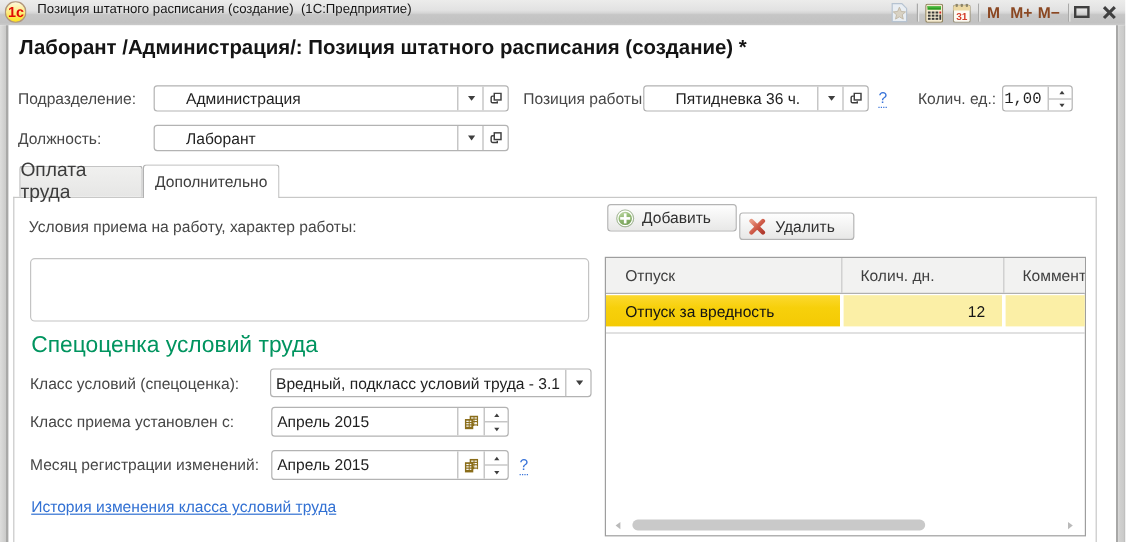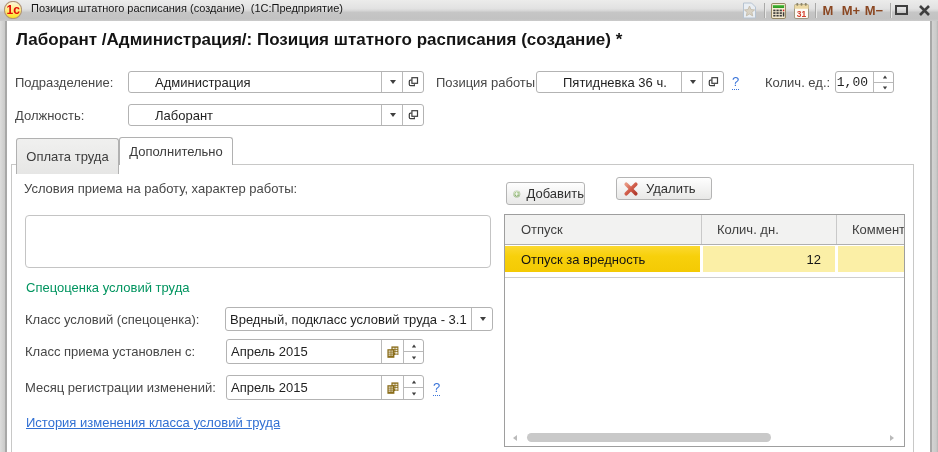--- a/index.html
+++ b/index.html
@@ -139,26 +139,26 @@
     <div class="ddsec" style="left:37px;width:21px;"></div>
     <div class="abs" style="left:38px;top:0;width:21px;height:10px;display:flex;align-items:center;justify-content:center;border-bottom:1px solid #b9b9b9;">
         <div class="tri-up" style="transform:scale(0.72);"></div>
       </div>
     <div class="abs" style="left:38px;top:11px;width:21px;height:9px;display:flex;align-items:center;justify-content:center;">
         <div class="tri-dn" style="transform:scale(0.72);"></div>
       </div>
   </div>
 
   <div class="abs" id="tabbox" style="left:11px;top:164px;width:903px;height:292px;border:1px solid #c8c8c7;border-bottom:none;box-sizing:border-box;"></div>
-  <div class="abs" style="left:16px;top:138px;width:103px;height:36px;background:linear-gradient(#f0f0ef,#e6e6e5);border:1px solid #b1b1b1;border-bottom:none;border-radius:3px 3px 0 0;box-sizing:border-box;display:flex;align-items:center;justify-content:center;font-size:13px;color:#3c3c3c;">Оплата труда</div>
+  <div class="abs" style="left:16px;top:138px;width:103px;height:26px;background:linear-gradient(#f0f0ef,#e6e6e5);border:1px solid #b1b1b1;border-bottom:none;border-radius:3px 3px 0 0;box-sizing:border-box;display:flex;align-items:center;justify-content:center;font-size:16px;color:#3c3c3c;">Оплата труда</div>
   <div class="abs" style="left:119px;top:137px;width:114px;height:28px;background:#fff;border:1px solid #b1b1b1;border-bottom:none;border-radius:3px 3px 0 0;box-sizing:border-box;display:flex;align-items:center;justify-content:center;font-size:13px;color:#3c3c3c;z-index:3;">Дополнительно</div>
 
   <div class="lbl" style="left:24px;top:181px;height:14px;">Условия приема на работу, характер работы:</div>
   <div class="abs" style="left:25px;top:215px;width:466px;height:53px;border:1px solid #c4c4c4;border-radius:4px;box-sizing:border-box;background:#fff;"></div>
-  <div class="abs" style="left:26px;top:281px;font-size:13px;color:#00945f;line-height:13px;white-space:nowrap;">Спецоценка условий труда</div>
+  <div class="abs" style="left:26px;top:281px;font-size:19px;color:#00945f;line-height:13px;white-space:nowrap;">Спецоценка условий труда</div>
 
   <div class="lbl" style="left:25px;top:307px;height:24px;">Класс условий (спецоценка):</div>
   <div class="inp" style="left:225px;top:307px;width:268px;height:24px;">
       <span style="padding-left:4px;">Вредный, подкласс условий труда - 3.1</span>
     <div class="ddsec" style="left:245px;width:21px;">
         <div class="tri-dn"></div>
       </div>
   </div>
 
   <div class="lbl" style="left:25px;top:339px;height:25px;">Класс приема установлен с:</div>
@@ -229,21 +229,21 @@
         <div class="tri-up" style="transform:scale(0.72);"></div>
       </div>
     <div class="abs" style="left:177px;top:12px;width:20px;height:11px;display:flex;align-items:center;justify-content:center;">
         <div class="tri-dn" style="transform:scale(0.72);"></div>
       </div>
   </div>
   <div class="help" style="left:433px;top:381px;">?</div>
 
   <div class="abs" style="left:26px;top:416px;font-size:13px;color:#3170d3;line-height:13px;text-decoration:underline;white-space:nowrap;">История изменения класса условий труда</div>
 
-  <div class="abs" id="btnAdd" style="left:506px;top:182px;width:79px;height:23px;background:linear-gradient(#fefefe,#e8e8e7);border:1px solid #b4b4b4;border-radius:3px;box-sizing:border-box;display:flex;align-items:center;font-size:13px;color:#303030;">
+  <div class="abs" id="btnAdd" style="left:506px;top:170px;width:108px;height:23px;background:linear-gradient(#fefefe,#e8e8e7);border:1px solid #b4b4b4;border-radius:3px;box-sizing:border-box;display:flex;align-items:center;font-size:13px;color:#303030;">
     <svg style="margin-left:6px;margin-top:1px;" width="16" height="16" viewBox="0 0 16 16">
       <defs>
           <linearGradient id="gp" x1="0" y1="0" x2="0.4" y2="1">
             <stop offset="0" stop-color="#d9e9c6"></stop>
             <stop offset="0.5" stop-color="#96bc77"></stop>
             <stop offset="1" stop-color="#739e55"></stop>
           </linearGradient>
         </defs>
       <circle cx="8" cy="8" r="7.1" fill="url(#gp)" stroke="#a4b59a" stroke-width="0.8"></circle>
       <circle cx="8" cy="8" r="6.1" fill="none" stroke="#ffffff" stroke-width="1"></circle>

